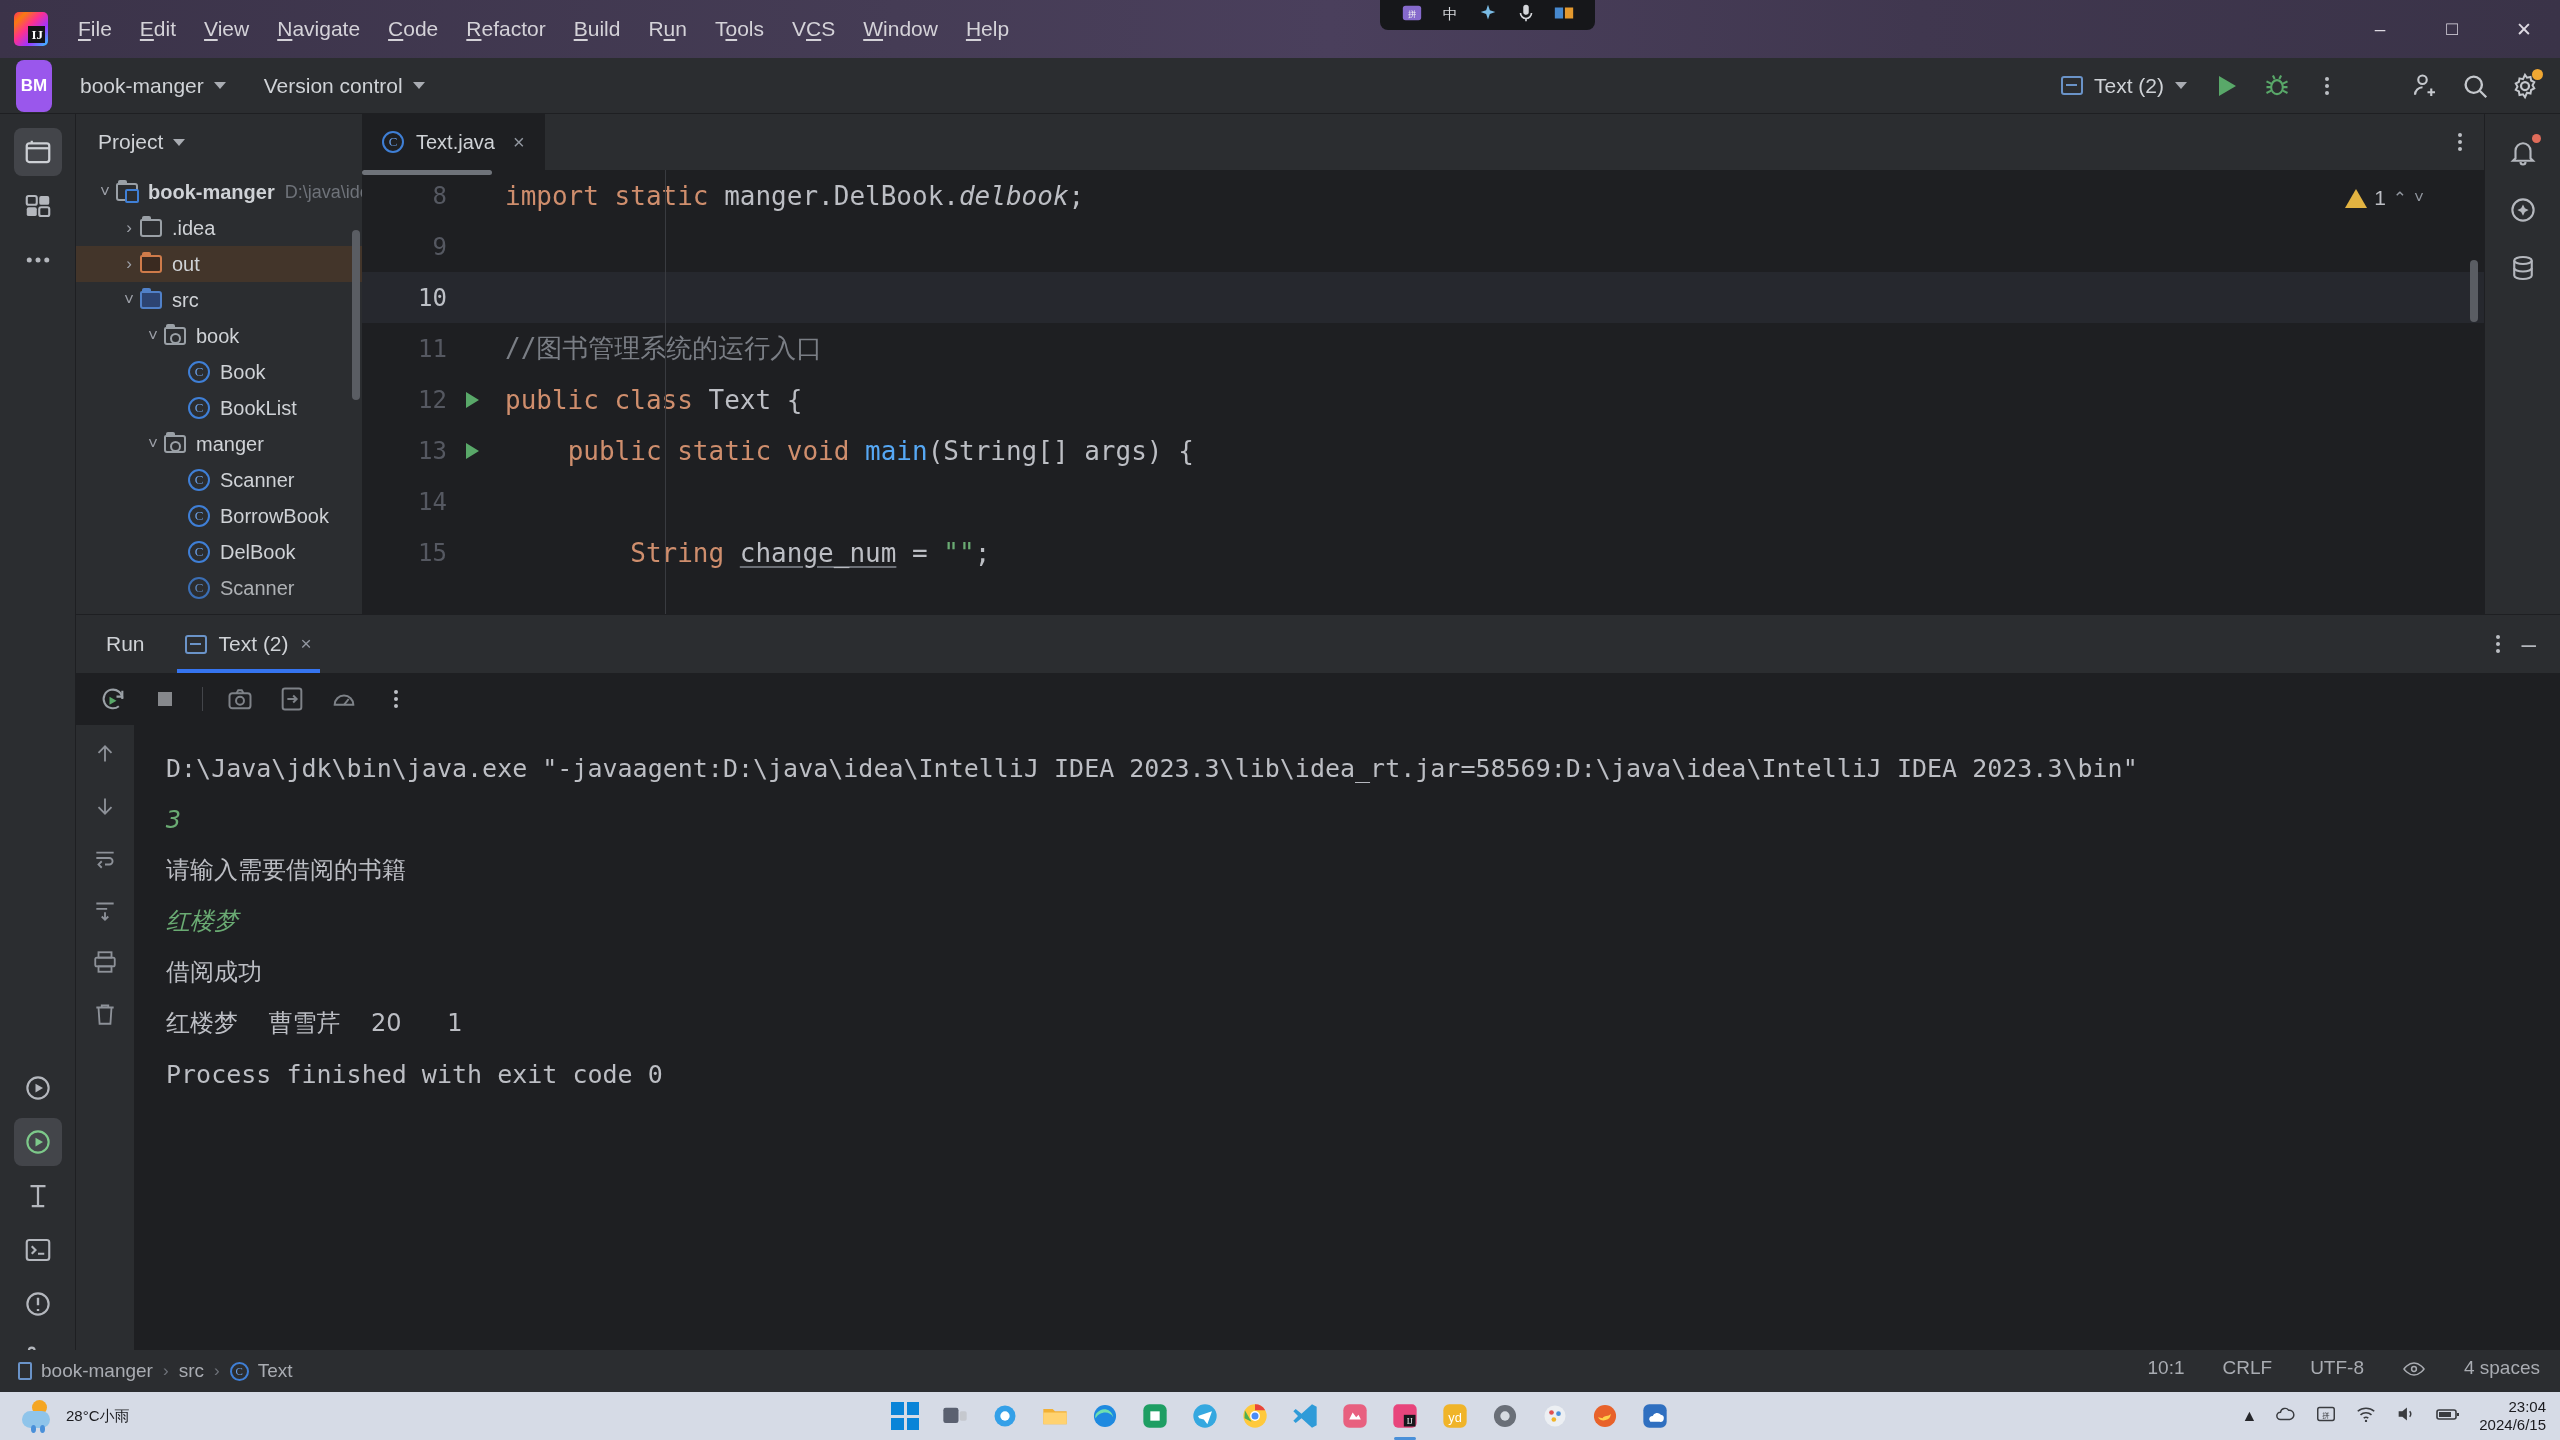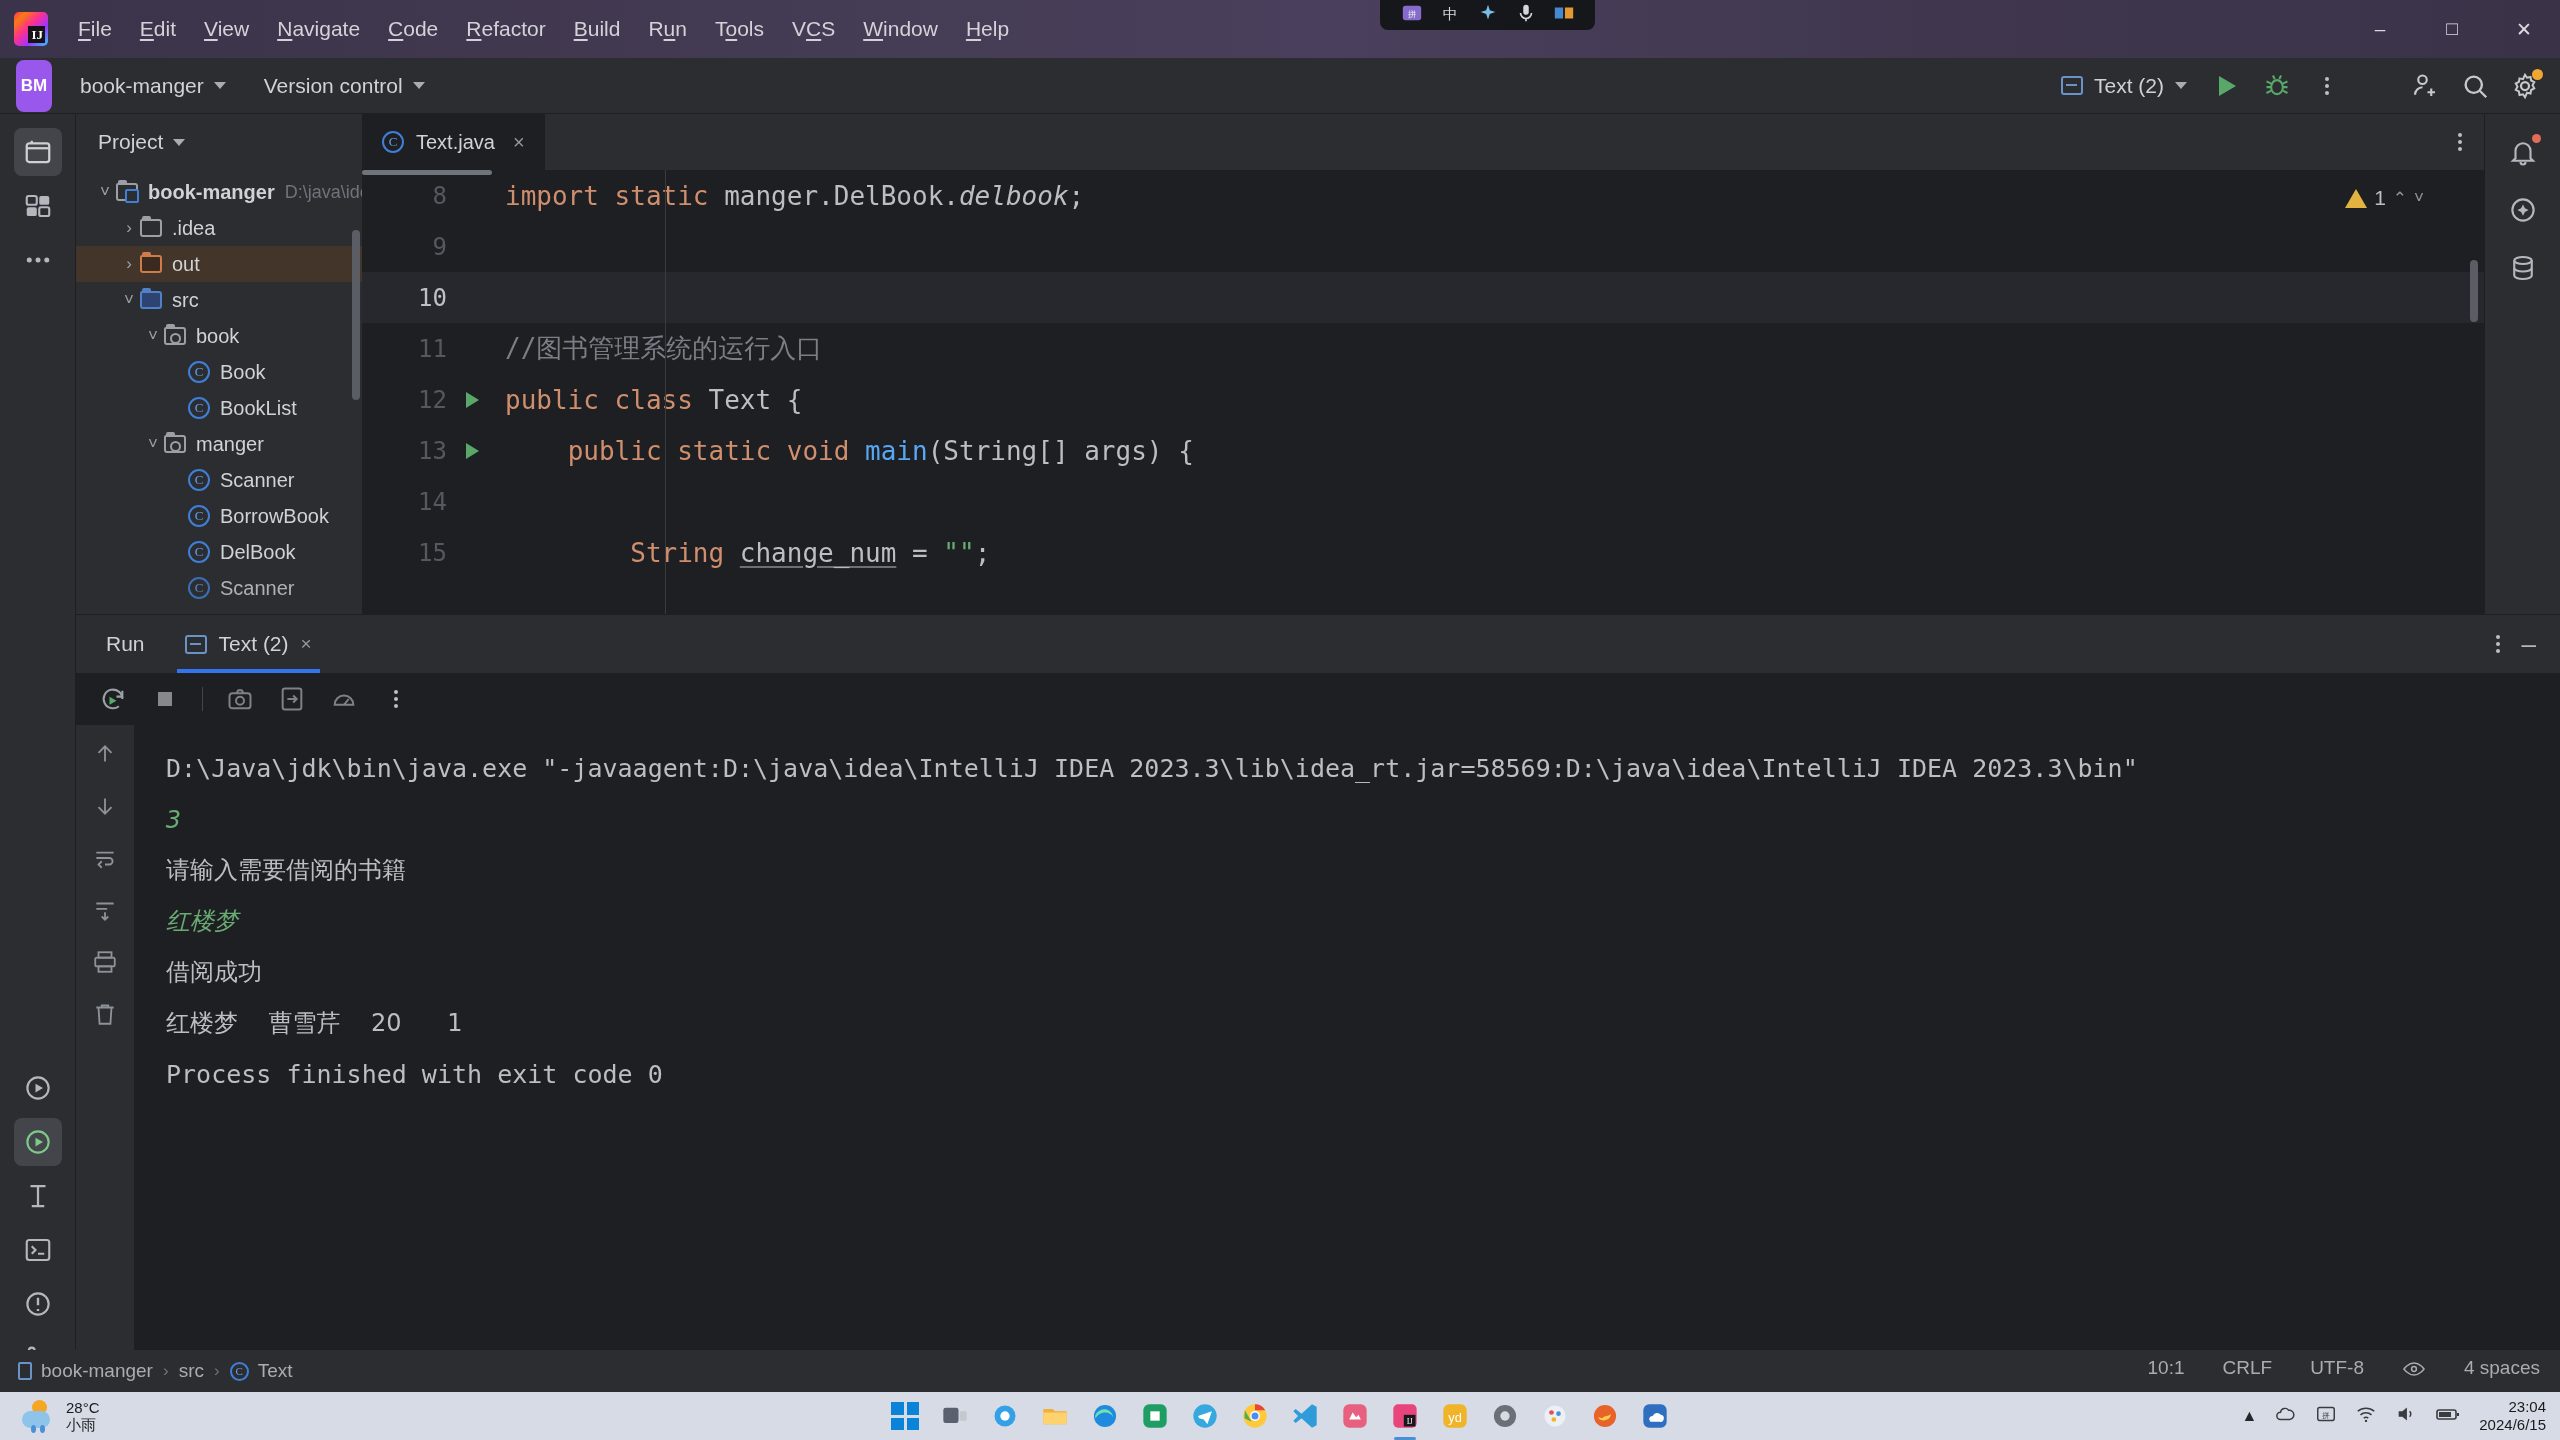--- a/index.html
+++ b/index.html
@@ -262,21 +262,21 @@
     background: #d6dbe6; display: flex; align-items: center;
   }
   .weather { display: flex; align-items: center; gap: 10px; padding-left: 22px; }
   .w-sun {
     width: 34px; height: 34px; position: relative;
   }
   .w-sun .s { position:absolute; left:10px; top:1px; width:15px;height:15px;border-radius:50%;background:#f5a623; }
   .w-sun .c { position:absolute; left:0; top:12px; width:28px;height:17px;border-radius:10px;background:#8fc4ea; }
   .w-sun .d { position:absolute; left:9px; top:26px; width:5px;height:8px;border-radius:50% 50% 50% 50%;background:#4a90d9; }
   .w-sun .d2{ position:absolute; left:18px; top:26px; width:5px;height:8px;border-radius:50%;background:#4a90d9; }
-  .w-text { display: flex; flex-direction: column; line-height: 1.15; color: #1b1b1f; font-size: 15px; }
+  .w-text { display: flex; flex-direction: row; line-height: 1.15; color: #1b1b1f; font-size: 15px; }
   .tb-icons { position: absolute; left: 50%; transform: translateX(-50%); display: flex; align-items: center; gap: 10px; }
   .tb-ic { width: 40px; height: 40px; border-radius: 6px; display:flex;align-items:center;justify-content:center; position:relative;}
   .tb-ic.active::after { content:""; position:absolute; bottom:-4px; left:9px; width:22px; height:3px; background:#4a90d9; border-radius:2px;}
   .tray { position:absolute; right: 14px; display:flex; align-items:center; gap: 18px; color:#25262a; font-size:16px;}
   .clock { display:flex; flex-direction:column; align-items:flex-end; line-height:1.2; font-size:15px; color:#1b1b1f;}
   .win-logo { width:28px;height:28px;display:grid;grid-template-columns:1fr 1fr;grid-template-rows:1fr 1fr;gap:3px;}
   .win-logo i { background:#0a84d8; display:block;}
 </style>
 </head>
 <body>

